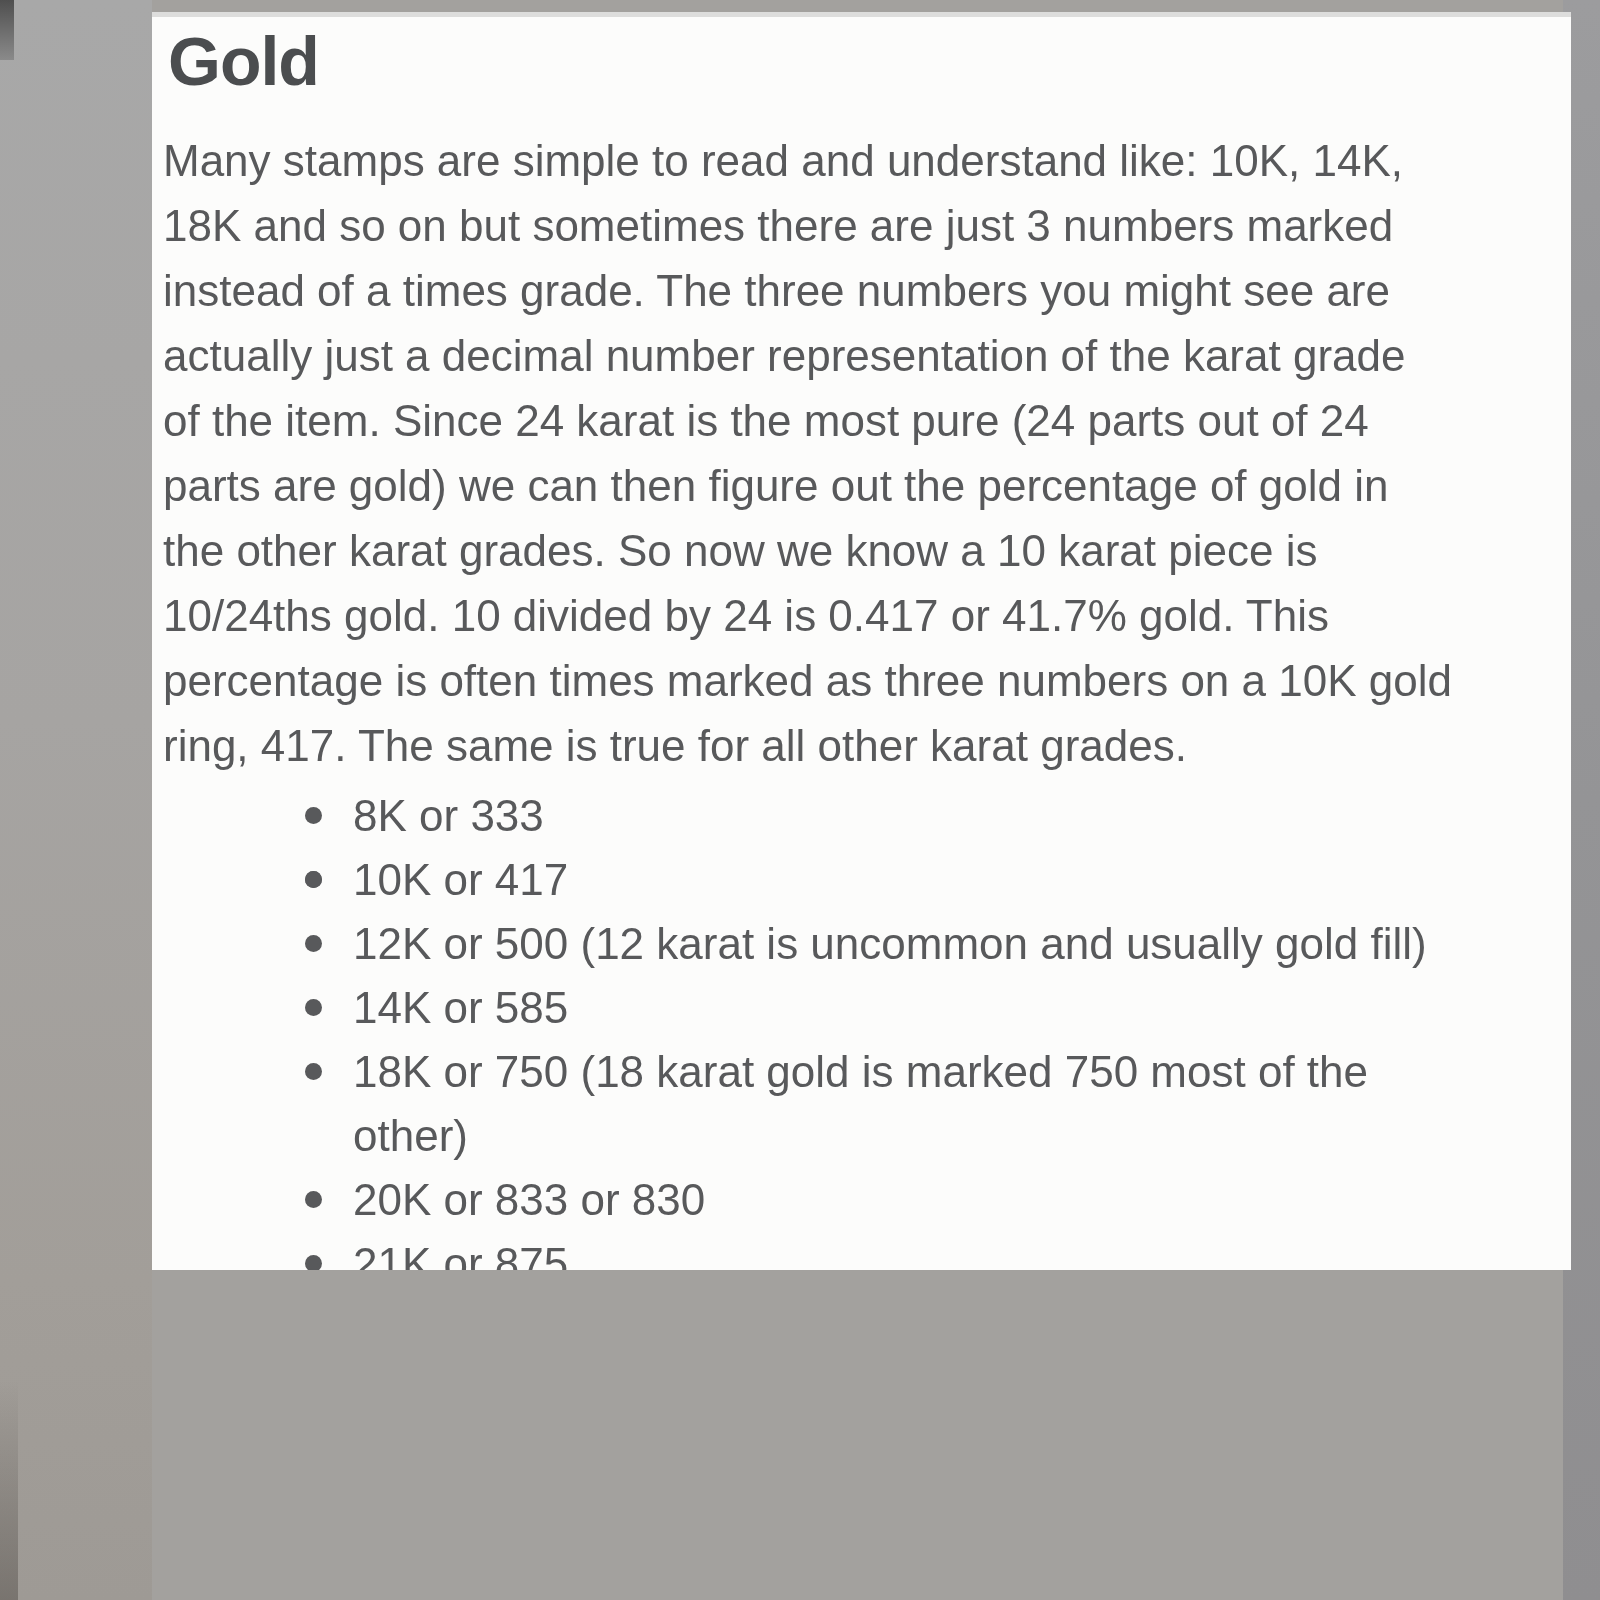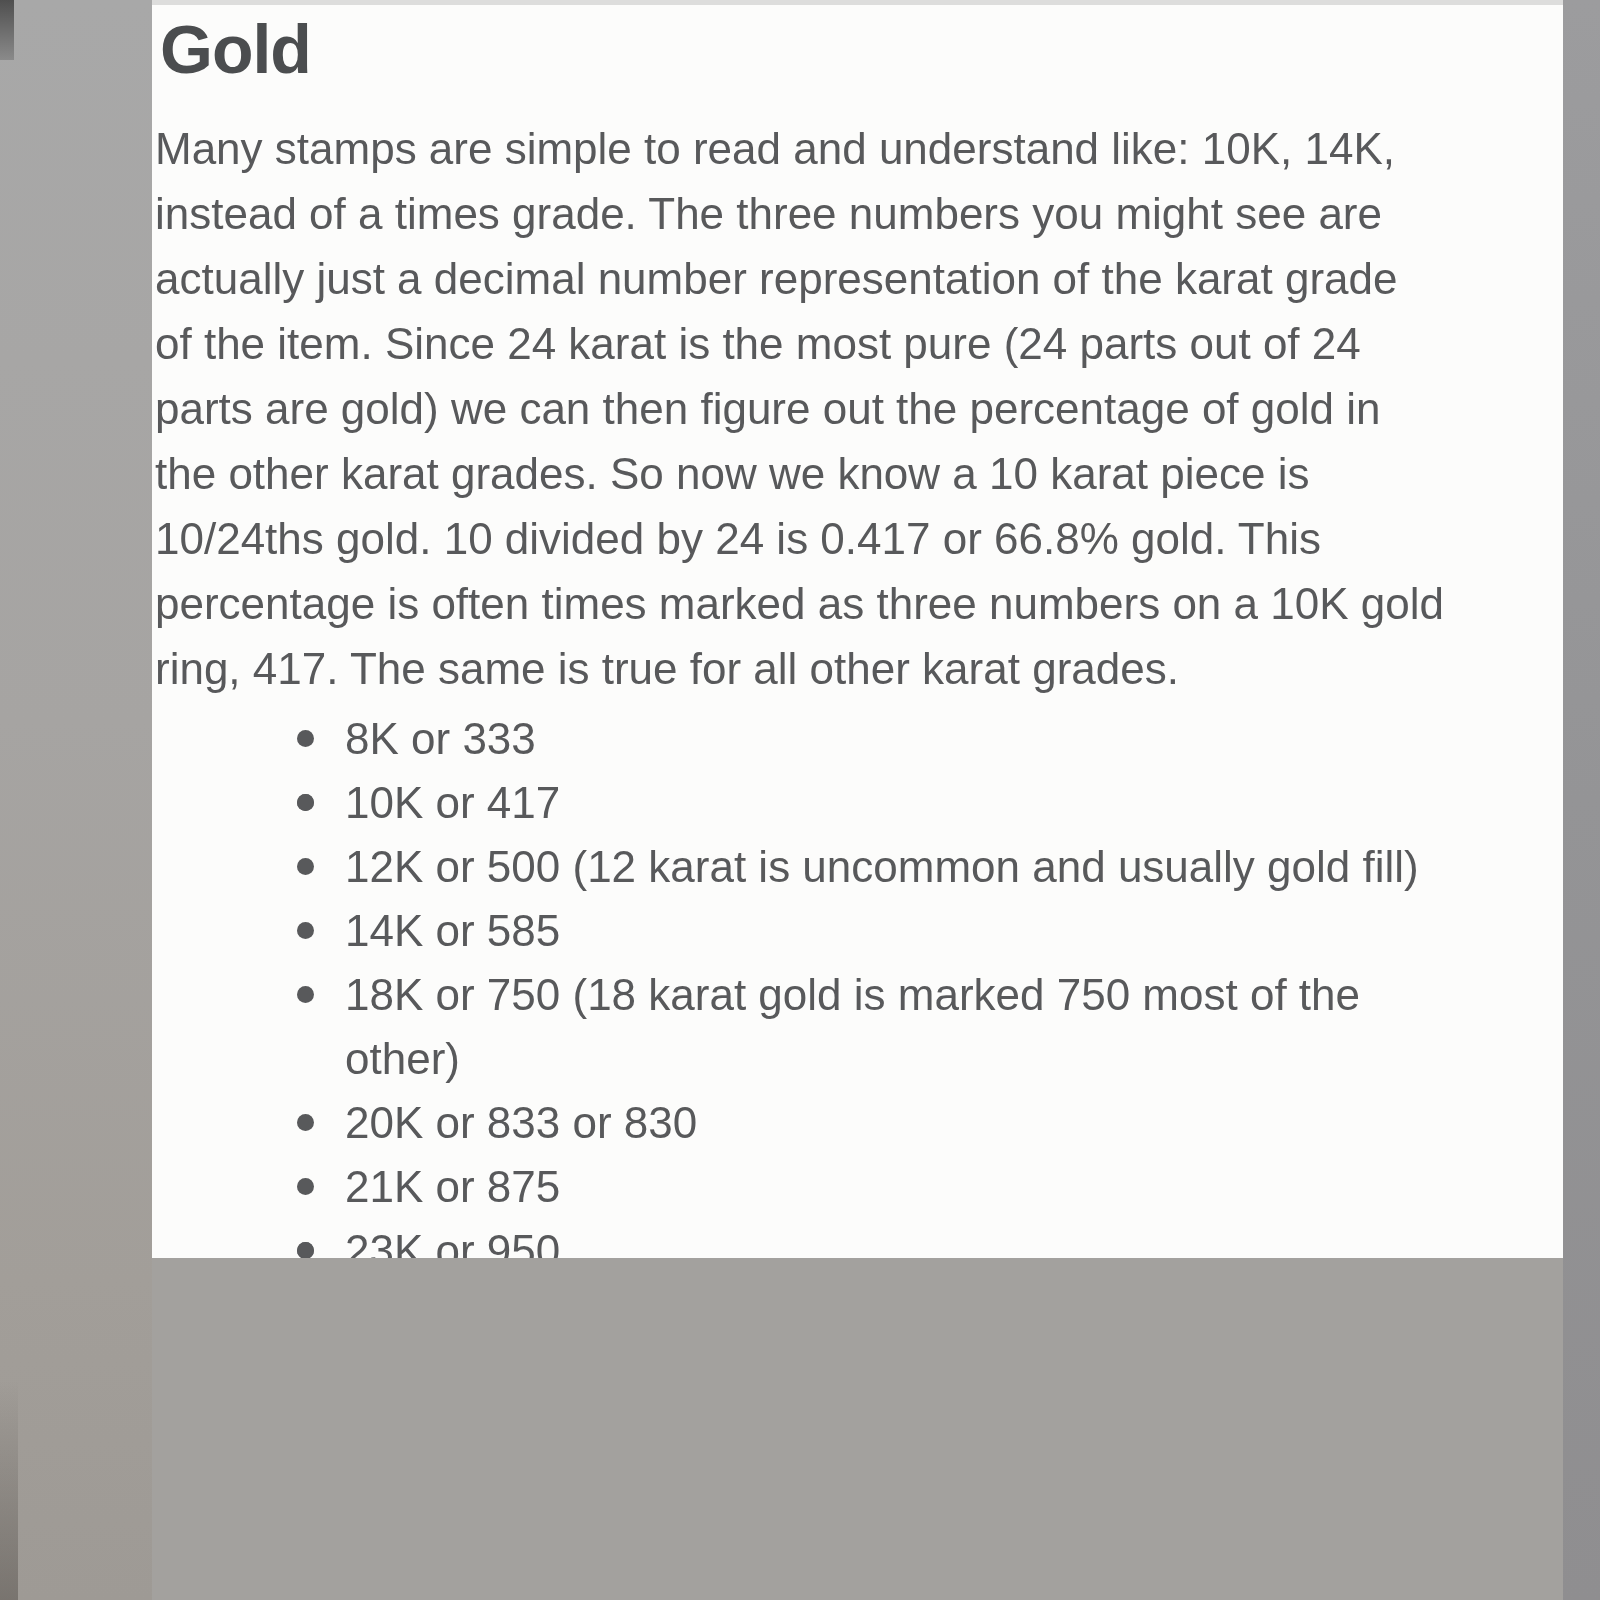--- a/index.html
+++ b/index.html
@@ -19,23 +19,24 @@
   }
   .corner-dark-bl{
     position:absolute;left:0;bottom:0;width:18px;height:220px;
     background:linear-gradient(180deg,rgba(90,85,80,0),rgba(90,85,80,.55));
   }
   .margin-right{
     position:absolute;left:1563px;top:0;width:37px;height:1600px;
     background:linear-gradient(180deg,#9c9c9e 0%,#949496 50%,#8f8e90 100%);
   }
   .page{
-    position:absolute;left:152px;top:0;width:1411px;height:1258px;
+    position:absolute;left:152px;top:12px;width:1411px;height:1258px;
     background:var(--page-bg,#fcfcfb);
     overflow:hidden;
+    padding-left:8px;
   }
   .page-top-strip{
     position:absolute;left:0;top:0;width:100%;height:5px;
     background:#c2c2c2;opacity:.55;
   }
   .title{
     margin:10px 0 0 8px;
     font-size:68px;font-weight:700;letter-spacing:-1px;
     color:var(--title-text,#4b4d4f);
     line-height:78px;
@@ -80,26 +81,27 @@
   </div>
   <div class="margin-right"></div>
 
   <div class="page">
     <div class="page-top-strip"></div>
 
     <h1 class="title">Gold</h1>
 
     <div class="para">
         <div class="para-line">Many stamps are simple to read and understand like: 10K, 14K,</div>
+        <div class="para-line">18K and so on but sometimes there are just 3 numbers marked</div>
         <div class="para-line">instead of a times grade. The three numbers you might see are</div>
         <div class="para-line">actually just a decimal number representation of the karat grade</div>
         <div class="para-line">of the item. Since 24 karat is the most pure (24 parts out of 24</div>
         <div class="para-line">parts are gold) we can then figure out the percentage of gold in</div>
         <div class="para-line">the other karat grades. So now we know a 10 karat piece is</div>
-        <div class="para-line">10/24ths gold. 10 divided by 24 is 0.417 or 66.8% gold. This</div>
+        <div class="para-line">10/24ths gold. 10 divided by 24 is 0.417 or 41.7% gold. This</div>
         <div class="para-line">percentage is often times marked as three numbers on a 10K gold</div>
         <div class="para-line">ring, 417. The same is true for all other karat grades.</div>
       </div>
 
     <ul class="karat-list">
         <li>
           <span class="bullet"></span>
           <div class="li-text">
             <div class="li-line">8K or 333</div>
           </div>

